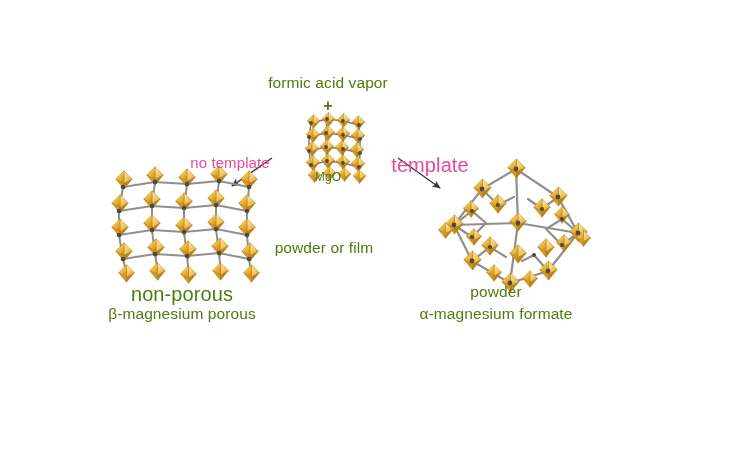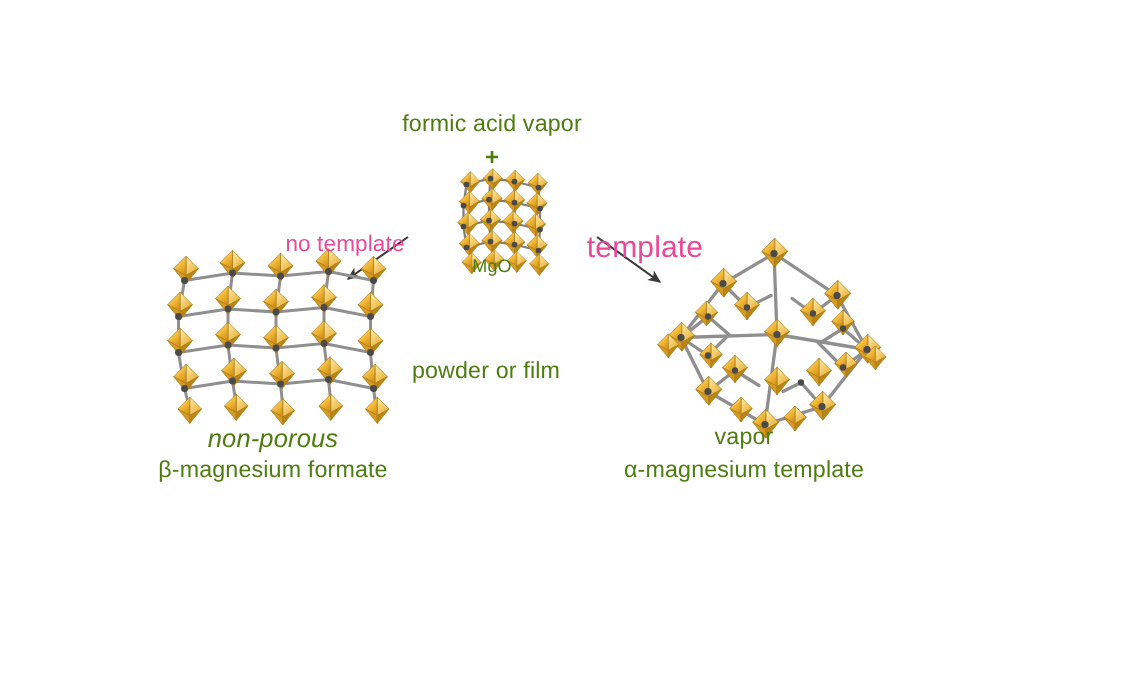--- a/index.html
+++ b/index.html
@@ -31,21 +31,21 @@
   }
   .txt.blue { color: #ec4899; margin-top: 24px; }
 
   
   #reagent-top   { left: 186px; top: 74px;  width: 284px; font-size: 15.5px; }
   #plus-sign     { left: 186px; top: 97px;  width: 284px; font-size: 16px; font-weight: 600; }
   #label-no-tmpl { left: 150px; top: 130px; width: 160px; font-size: 15px; }
   #label-tmpl    { left: 355px; top: 130px; width: 150px; font-size: 20px; }
   #mgo-name      { left: 238px; top: 170px; width: 180px; font-size: 12px; }
   #mgo-form      { left: 204px; top: 191px; width: 240px; font-size: 15.5px; margin-top: 48px; }
-  #left-cap-1    { left:  72px; top: 283px; width: 220px; font-size: 17px; font-style: italic; }
+  #left-cap-1    { left:  72px; top: 283px; width: 220px; font-size: 20px; }
   #left-cap-2    { left:  52px; top: 305px; width: 260px; font-size: 15.5px; }
   #right-cap-1   { left: 396px; top: 283px; width: 200px; font-size: 15.5px; }
   #right-cap-2   { left: 378px; top: 305px; width: 236px; font-size: 15.5px; }
 </style>
 </head>
 <body>
 
 <svg id="scheme" viewBox="0 0 751 458" aria-hidden="true">
   <defs>
     <linearGradient id="gFaceA" x1="0" y1="0" x2="0.6" y2="1">
@@ -288,17 +288,17 @@
 <div class="txt blue" id="label-no-tmpl">no template</div>
 
 <div class="txt blue" id="label-tmpl">template</div>
 
 <div class="txt" id="mgo-name">MgO</div>
 
 <div class="txt" id="mgo-form">powder or film</div>
 
 <div class="txt" id="left-cap-1">non-porous</div>
 
-<div class="txt" id="left-cap-2">β-magnesium formate</div>
-
-<div class="txt" id="right-cap-1">vapor</div>
-
-<div class="txt" id="right-cap-2">α-magnesium template</div>
+<div class="txt" id="left-cap-2">β-magnesium porous</div>
+
+<div class="txt" id="right-cap-1">powder</div>
+
+<div class="txt" id="right-cap-2">α-magnesium formate</div>
 
 </body></html>

